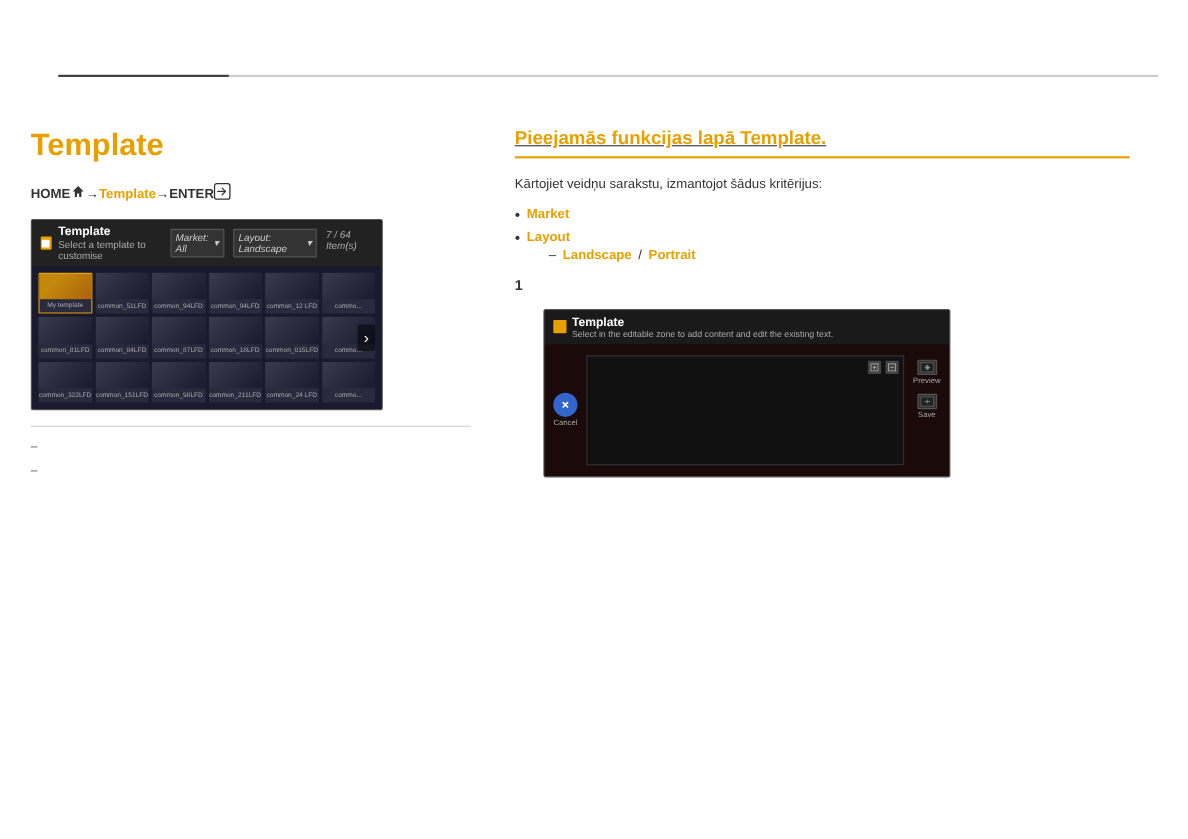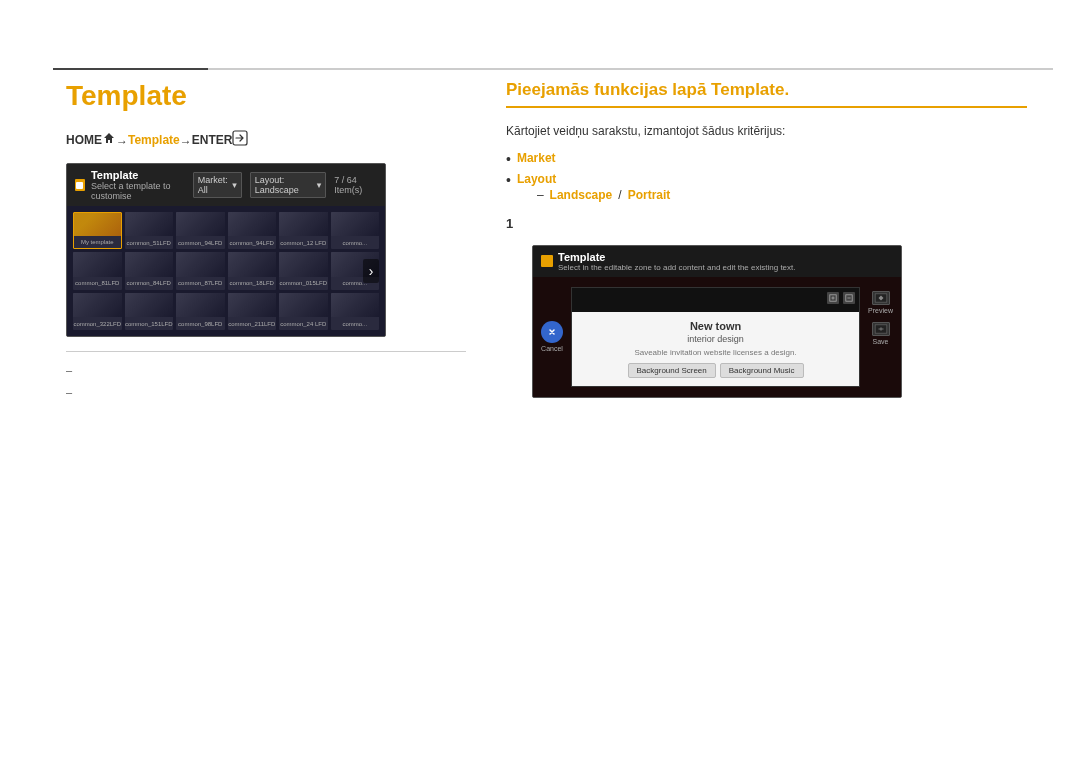--- a/index.html
+++ b/index.html
@@ -35,22 +35,22 @@
       position: absolute;
       top: 68px;
       left: 53px;
       width: 155px;
       height: 2px;
       background: #444;
     }
 
     .content-area {
       display: flex;
-      margin-top: 80px;
-      padding: 0 53px 0 66px;
+      margin-top: 116px;
+      padding: 0 53px 0 28px;
       gap: 40px;
     }
 
     
     .left-column {
       width: 400px;
       flex-shrink: 0;
     }
 
     .page-title {
@@ -119,22 +119,22 @@
       font-weight: bold;
     }
 
     .template-ui-subtitle {
       color: #aaa;
       font-size: 9px;
     }
 
     .template-ui-controls {
       display: flex;
-      align-items: center;
       gap: 8px;
+      font-style: italic;
     }
 
     .template-ui-dropdown {
       background: #333;
       color: #ccc;
       font-size: 9px;
       padding: 2px 4px;
       border: 1px solid #555;
       border-radius: 1px;
       display: flex;
@@ -255,20 +255,21 @@
 
     
     .right-column {
       flex: 1;
     }
 
     .right-header {
       border-bottom: 2px solid #e8a000;
       padding-bottom: 6px;
       margin-bottom: 14px;
+      text-decoration: underline;
     }
 
     .right-title {
       font-size: 17px;
       font-weight: bold;
       color: #e8a000;
     }
 
     .right-description {
       font-size: 12px;
@@ -750,29 +751,20 @@
                   <path d="M3 5h4M5 3v4" stroke="#aaa" stroke-width="1"></path>
                 </svg>
               </div>
               <div class="large-preview-icon">
                 <svg viewBox="0 0 10 10" width="8" height="8">
                   <rect x="1" y="1" width="8" height="8" fill="none" stroke="#aaa" stroke-width="1"></rect>
                   <path d="M3 5h4" stroke="#aaa" stroke-width="1"></path>
                 </svg>
               </div>
             </div>
-            <div class="overlay-dialog">
-              <div class="overlay-title">New town</div>
-              <div class="overlay-subtitle">interior design</div>
-              <div class="overlay-desc">Saveable invitation website licenses a design.</div>
-              <div class="overlay-buttons">
-                <button class="overlay-btn">Background Screen</button>
-                <button class="overlay-btn">Background Music</button>
-              </div>
-            </div>
           </div>
 
           <div class="template-large-right-controls">
             <div class="right-control-btn">
               <div class="right-control-icon">
                 <svg viewBox="0 0 16 12" width="14" height="10">
                   <rect x="1" y="1" width="14" height="10" fill="#222" stroke="#666" stroke-width="0.8"></rect>
                   <path d="M5 6l3-3 3 3-3 3z" fill="#888"></path>
                 </svg>
               </div>

